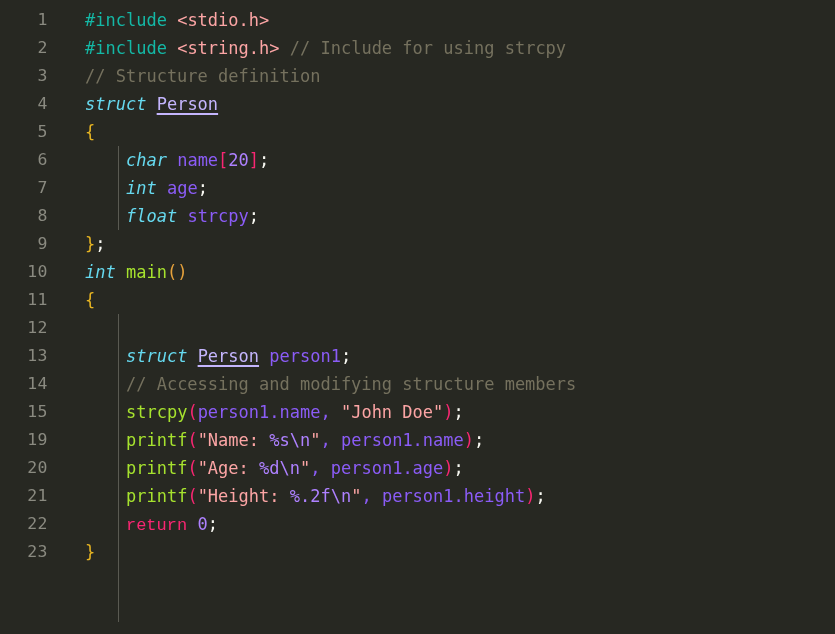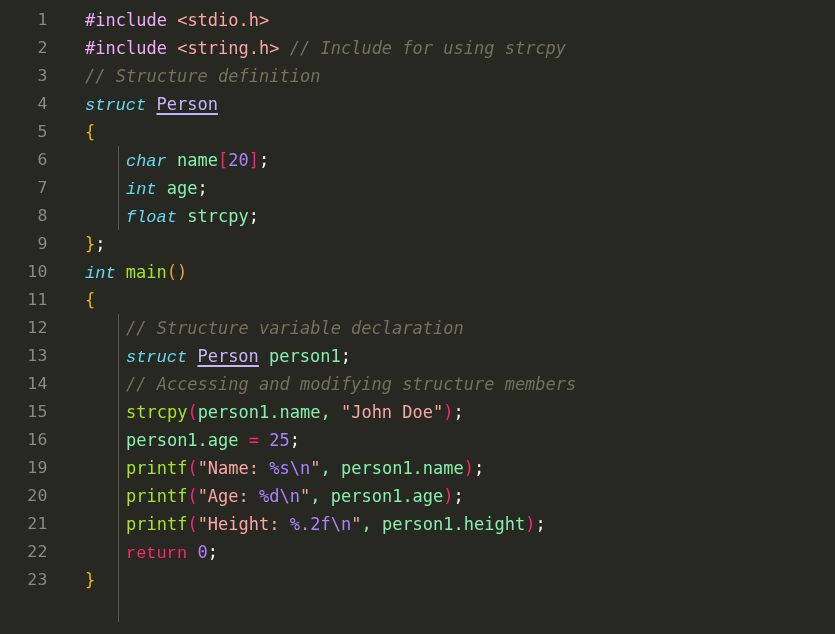--- a/index.html
+++ b/index.html
@@ -55,30 +55,30 @@
     width: 100%;
     height: 100%;
     pointer-events: none;
   }
   .indent-guide {
     position: absolute;
     width: 1px;
     background: #5a5a52;
   }
   
-  .t-pre      { color: #f0abfc; }
+  .t-pre      { color: #14b8a6; }
   .t-keyword  { color: #F92672; font-family: Liberation Mono, monospace; }
-  .t-type     { color: #66D9EF; font-style: italic; font-family: Liberation Mono, monospace; }
+  .t-type     { color: #66D9EF; font-style: italic; }
   .t-entity-u { color: #c4b5fd; text-decoration: underline; text-underline-offset: 3px; text-decoration-thickness: 2px; }
   .t-func     { color: #A6E22E; }
   .t-string   { color: #fca5a5; }
   .t-number   { color: #AE81FF; }
   .t-escape   { color: #AE81FF; }
-  .t-comment  { color: #75715E; font-style: italic; }
-  .t-plain    { color: #86efac; }
+  .t-comment  { color: #75715E; }
+  .t-plain    { color: #8b5cf6; }
   .t-punct    { color: #F8F8F2; }
   .t-paren    { color: #F92672; }
   .t-bracket  { color: #F92672; }
   .t-brace    { color: #E6B422; }
   .t-paren-y  { color: #E6A23C; }
   .t-op       { color: #F92672; }
 </style>
 </head>
 <body>
 
@@ -92,24 +92,23 @@
       <div class="code-line"><span class="gutter-num">2</span><span class="line-code"><span class="t-pre">#include</span><span class="t-plain"> </span><span class="t-string">&lt;string.h&gt;</span><span class="t-plain"> </span><span class="t-comment">// Include for using strcpy</span></span></div>
       <div class="code-line"><span class="gutter-num">3</span><span class="line-code"><span class="t-comment">// Structure definition</span></span></div>
       <div class="code-line"><span class="gutter-num">4</span><span class="line-code"><span class="t-type">struct</span><span class="t-plain"> </span><span class="t-entity-u">Person</span></span></div>
       <div class="code-line"><span class="gutter-num">5</span><span class="line-code"><span class="t-brace">{</span></span></div>
       <div class="code-line"><span class="gutter-num">6</span><span class="line-code"><span class="t-plain">    </span><span class="t-type">char</span><span class="t-plain"> </span><span class="t-plain">name</span><span class="t-bracket">[</span><span class="t-number">20</span><span class="t-bracket">]</span><span class="t-punct">;</span></span></div>
       <div class="code-line"><span class="gutter-num">7</span><span class="line-code"><span class="t-plain">    </span><span class="t-type">int</span><span class="t-plain"> </span><span class="t-plain">age</span><span class="t-punct">;</span></span></div>
       <div class="code-line"><span class="gutter-num">8</span><span class="line-code"><span class="t-plain">    </span><span class="t-type">float</span><span class="t-plain"> </span><span class="t-plain">strcpy</span><span class="t-punct">;</span></span></div>
       <div class="code-line"><span class="gutter-num">9</span><span class="line-code"><span class="t-brace">}</span><span class="t-punct">;</span></span></div>
       <div class="code-line"><span class="gutter-num">10</span><span class="line-code"><span class="t-type">int</span><span class="t-plain"> </span><span class="t-func">main</span><span class="t-paren-y">()</span></span></div>
       <div class="code-line"><span class="gutter-num">11</span><span class="line-code"><span class="t-brace">{</span></span></div>
-      <div class="code-line"><span class="gutter-num">12</span><span class="line-code"><span class="t-plain">    </span><span class="t-comment">// Structure variable declaration</span></span></div>
+      <div class="code-line"><span class="gutter-num">12</span></div>
       <div class="code-line"><span class="gutter-num">13</span><span class="line-code"><span class="t-plain">    </span><span class="t-type">struct</span><span class="t-plain"> </span><span class="t-entity-u">Person</span><span class="t-plain"> </span><span class="t-plain">person1</span><span class="t-punct">;</span></span></div>
       <div class="code-line"><span class="gutter-num">14</span><span class="line-code"><span class="t-plain">    </span><span class="t-comment">// Accessing and modifying structure members</span></span></div>
       <div class="code-line"><span class="gutter-num">15</span><span class="line-code"><span class="t-plain">    </span><span class="t-func">strcpy</span><span class="t-paren">(</span><span class="t-plain">person1.name, </span><span class="t-string">"John Doe"</span><span class="t-paren">)</span><span class="t-punct">;</span></span></div>
-      <div class="code-line"><span class="gutter-num">16</span><span class="line-code"><span class="t-plain">    </span><span class="t-plain">person1.age </span><span class="t-op">=</span><span class="t-plain"> </span><span class="t-number">25</span><span class="t-punct">;</span></span></div>
       <div class="code-line"><span class="gutter-num">19</span><span class="line-code"><span class="t-plain">    </span><span class="t-func">printf</span><span class="t-paren">(</span><span class="t-string">"Name: </span><span class="t-escape">%s</span><span class="t-escape">\n</span><span class="t-string">"</span><span class="t-plain">, person1.name</span><span class="t-paren">)</span><span class="t-punct">;</span></span></div>
       <div class="code-line"><span class="gutter-num">20</span><span class="line-code"><span class="t-plain">    </span><span class="t-func">printf</span><span class="t-paren">(</span><span class="t-string">"Age: </span><span class="t-escape">%d</span><span class="t-escape">\n</span><span class="t-string">"</span><span class="t-plain">, person1.age</span><span class="t-paren">)</span><span class="t-punct">;</span></span></div>
       <div class="code-line"><span class="gutter-num">21</span><span class="line-code"><span class="t-plain">    </span><span class="t-func">printf</span><span class="t-paren">(</span><span class="t-string">"Height: </span><span class="t-escape">%.2f</span><span class="t-escape">\n</span><span class="t-string">"</span><span class="t-plain">, person1.height</span><span class="t-paren">)</span><span class="t-punct">;</span></span></div>
       <div class="code-line"><span class="gutter-num">22</span><span class="line-code"><span class="t-plain">    </span><span class="t-keyword">return</span><span class="t-plain"> </span><span class="t-number">0</span><span class="t-punct">;</span></span></div>
       <div class="code-line"><span class="gutter-num">23</span><span class="line-code"><span class="t-brace">}</span></span></div>
     </div>
 </div>
 
 </body></html>

